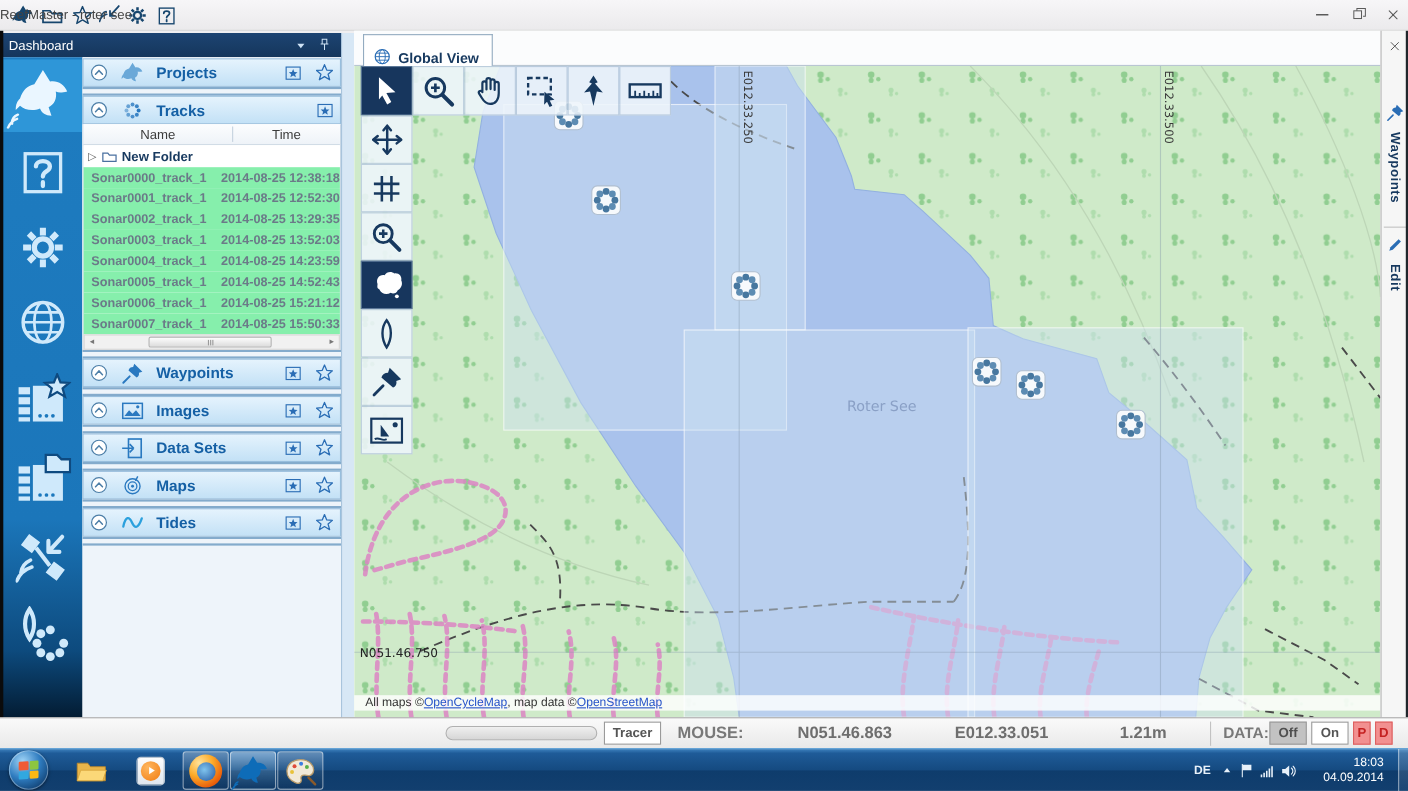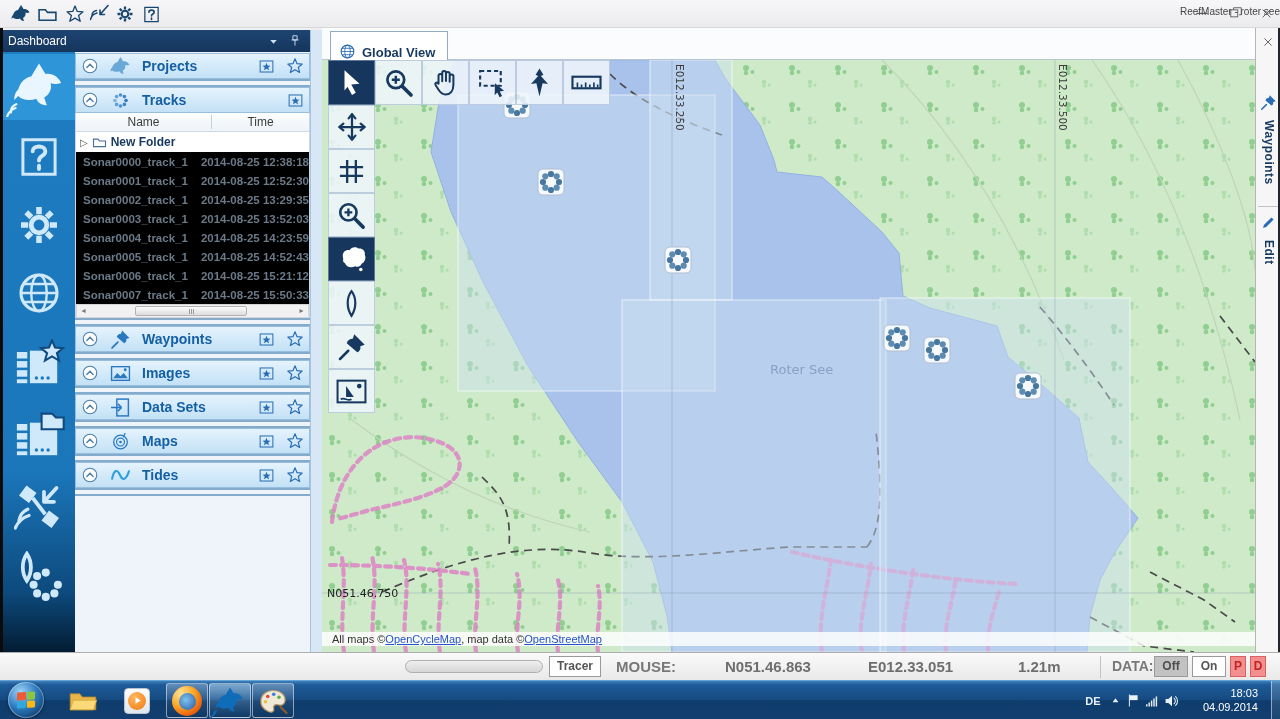--- a/index.html
+++ b/index.html
@@ -5,21 +5,21 @@
   *{margin:0;padding:0;box-sizing:border-box}
   html,body{width:1280px;height:719px;overflow:hidden;background:#000}
   body{font-family:"Liberation Sans","DejaVu Sans",sans-serif;position:relative}
   .screen{position:absolute;left:0;top:0;width:1280px;height:719px;background:#f0eff1}
   .abs{position:absolute}
   svg.ic{display:block}
 
   
   .titlebar{position:absolute;left:0;top:0;width:1280px;height:28px;background:linear-gradient(#f7f6f8,#ebeaec);border-bottom:1px solid #d8d8d8}
   .qa{position:absolute;top:3px;display:flex;align-items:center;justify-content:center;width:26px;height:22px;color:#17466e;cursor:default}
-  .wtitle{position:absolute;left:0;right:0;top:6px;text-align:right;font-size:10px;color:#444}
+  .wtitle{position:absolute;left:0;right:0;top:6px;text-align:left;font-size:12px;color:#444}
   .winbtn{position:absolute;top:2px;width:28px;height:22px;display:flex;align-items:center;justify-content:center;color:#5a5a5a}
 
   
   .dashhead{position:absolute;left:0;top:30px;width:310px;height:22px;background:linear-gradient(#1d4472,#15365c);color:#fff;display:flex;align-items:center;padding:0 8px;font-size:12px}
   .dashhead .sp{flex:1}
   .gutter{position:absolute;left:310px;top:30px;width:12px;height:622px;background:#d7e7f5;border-left:1px solid #a9c4dc}
 
   
   .sidebar{position:absolute;left:0;top:52px;width:75px;height:600px;background:linear-gradient(#1e7cc0 0%,#1b76ba 70%,#0d4a7d 90%,#031c33 100%)}
   .sbedge{position:absolute;left:0;top:28px;width:3px;height:624px;background:#0b0b0b}
@@ -33,21 +33,21 @@
   .chev{width:18px;height:18px;color:#4d7fa8}
   .picon{width:21px;height:21px;color:#2a79c0}
   .hbtn{width:18px;height:18px;color:#2a6db5;display:flex;align-items:center;justify-content:center}
   .psep{height:8px;background:#eef4fa;border-top:2px solid #84abcc;border-bottom:2px solid #84abcc}
   .tracksbody{background:#fff;border-left:1px solid #c9d8e6;border-right:1px solid #c9d8e6}
   .thead{display:flex;height:19px;background:linear-gradient(#fcfdfe,#eef3f8);border-bottom:1px solid #cdd9e4;font-size:12px;color:#3c3c3c;align-items:center}
   .thead .cn{width:136px;text-align:center;border-right:1px solid #c5d2de}
   .thead .ct{flex:1;text-align:center}
   .frow{display:flex;align-items:center;height:20px;gap:4px;padding-left:4px;background:#fff;font-size:12px;font-weight:bold;color:#17395f}
   .exp{font-size:10px;color:#555}
-  .trow{display:flex;height:19px;align-items:center;background:#000000;font-size:11.5px;font-weight:600;color:#6b7a88}
+  .trow{display:flex;height:19px;align-items:center;background:#86efac;font-size:11.5px;font-weight:600;color:#6b7a88}
   .trow .tn{width:136px;padding-left:7px;white-space:nowrap;overflow:hidden}
   .trow .tt{flex:1;padding-left:6px;white-space:nowrap}
   .hscroll{height:14px;background:#f1f1f1;border:1px solid #d6d6d6;position:relative}
   .harrow{position:absolute;top:0;width:13px;height:12px;font-size:8px;color:#777;text-align:center;line-height:12px}
   .hthumb{position:absolute;left:58px;top:1px;width:112px;height:10px;background:linear-gradient(#fdfdfd,#dcdcdc);border:1px solid #b3b3b3;border-radius:2px;display:flex;align-items:center;justify-content:center;gap:1px}
   .hthumb i{display:block;width:1px;height:5px;background:#9a9a9a}
 
   
   .maparea{position:absolute;left:322px;top:28px;width:933px;height:624px;background:#fff}
   .tabstrip{position:absolute;left:0;top:0;width:100%;height:32px;background:#fbfcfd;border-bottom:1px solid #b9c6d2}

